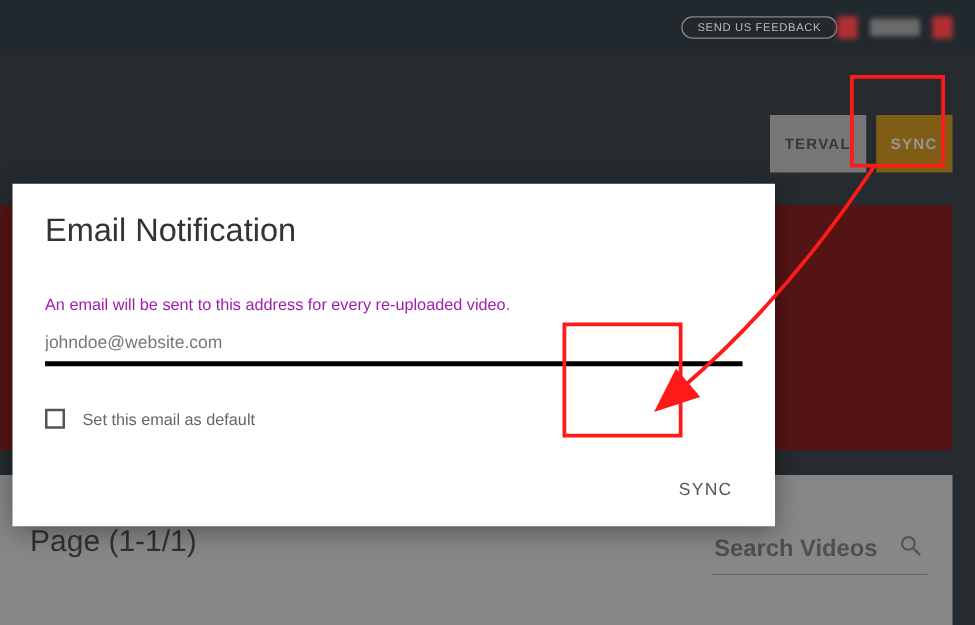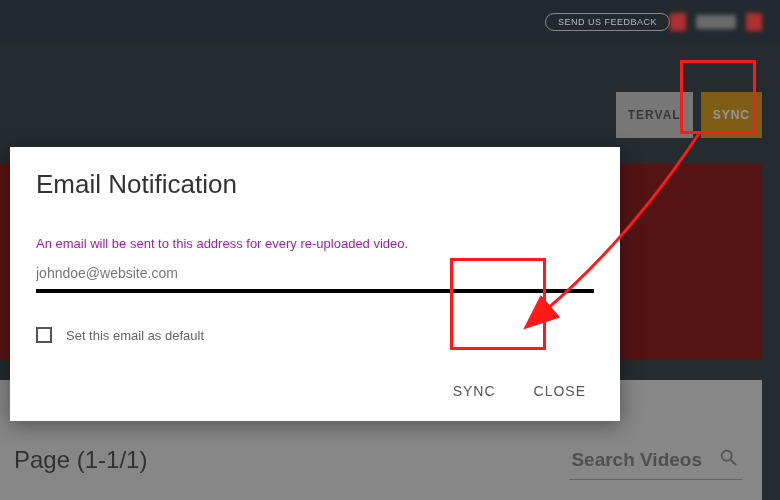--- a/index.html
+++ b/index.html
@@ -82,24 +82,24 @@
     display: flex;
     align-items: flex-end;
   }
   .red-banner-text { margin-bottom: 4px; }
   .lower-pane {
     position: absolute;
     top: 336px;
     left: 0; right: 18px;
     bottom: 0;
     background: #e6e6e6;
-    padding: 40px 20px 0 14px;
+    padding: 40px 20px 0 24px;
     display: flex;
     justify-content: space-between;
-    align-items: center;
+    align-items: flex-start;
   }
   .page-title {
     font-size: 24px;
     color: #4a4a4a;
     font-weight: 400;
   }
   .search-wrap {
     display: flex;
     align-items: center;
     gap: 16px;
@@ -237,21 +237,20 @@
   <div class="modal">
     <h2 class="modal-title">Email Notification</h2>
     <p class="modal-desc">An email will be sent to this address for every re-uploaded video.</p>
     <input class="field-input" value="johndoe@website.com" style="">
     <div class="check-row">
       <span class="checkbox"></span>
       <span class="check-label">Set this email as default</span>
     </div>
     <div class="modal-actions">
       <button class="modal-btn">SYNC</button>
-      <button class="modal-btn">CLOSE</button>
     </div>
   </div>
 
   <div class="anno-rect" style="top:16px; left:680px; width:76px; height:74px;"></div>
 
   <div class="anno-rect" style="top:214px; left:450px; width:96px; height:92px;"></div>
 
   <svg class="anno-arrow" style="top:74px; left:510px; width:210px; height:220px;" viewBox="0 0 210 220">
     <defs>
       <marker id="ah" markerWidth="12" markerHeight="12" refX="2" refY="5" orient="auto">

